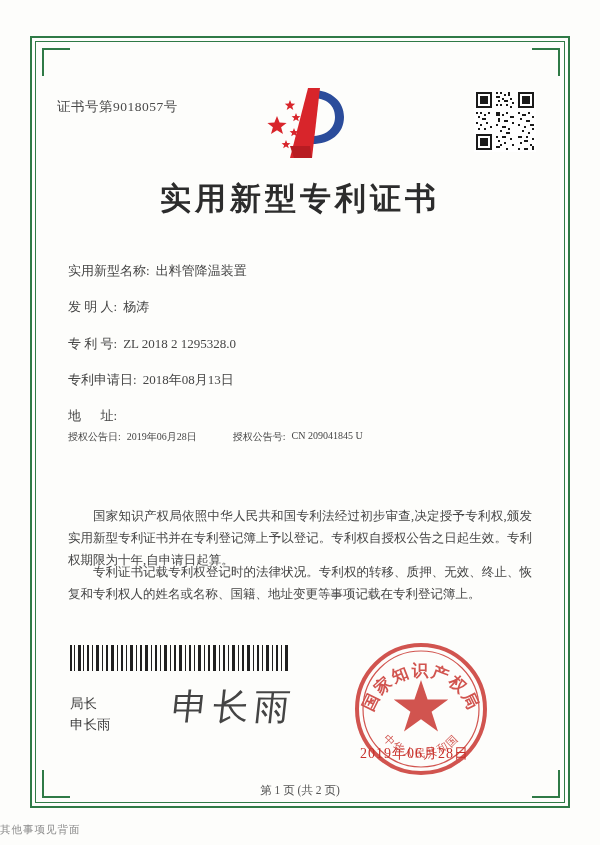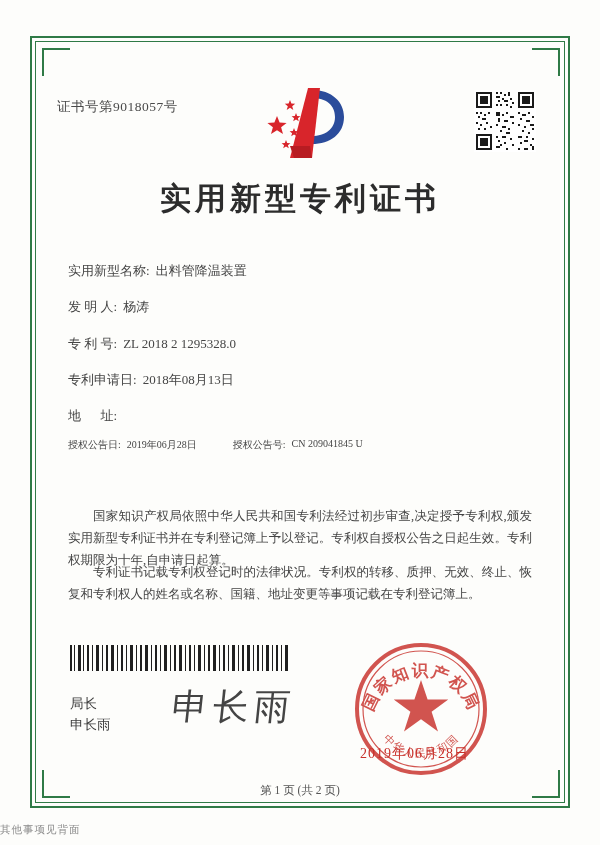--- a/index.html
+++ b/index.html
@@ -331,21 +331,21 @@
       <span class="field-label">专 利 号:</span>
       <span class="field-value">ZL 2018 2 1295328.0</span>
     </div>
 
     <div class="field-row">
       <span class="field-label">专利申请日:</span>
       <span class="field-value">2018年08月13日</span>
     </div>
 
 
-    <div class="field-row" style="margin-bottom:12px;">
+    <div class="field-row" style="margin-bottom:4px;">
       <span class="field-label">地      址:</span>
     </div>
 
     <div class="row-inline">
       <span class="seg1">授权公告日:</span>
       <span style="margin-left:6px;">2019年06月28日</span>
       <span class="seg2">授权公告号:</span>
       <span style="margin-left:6px;">CN 209041845 U</span>
     </div>
 

